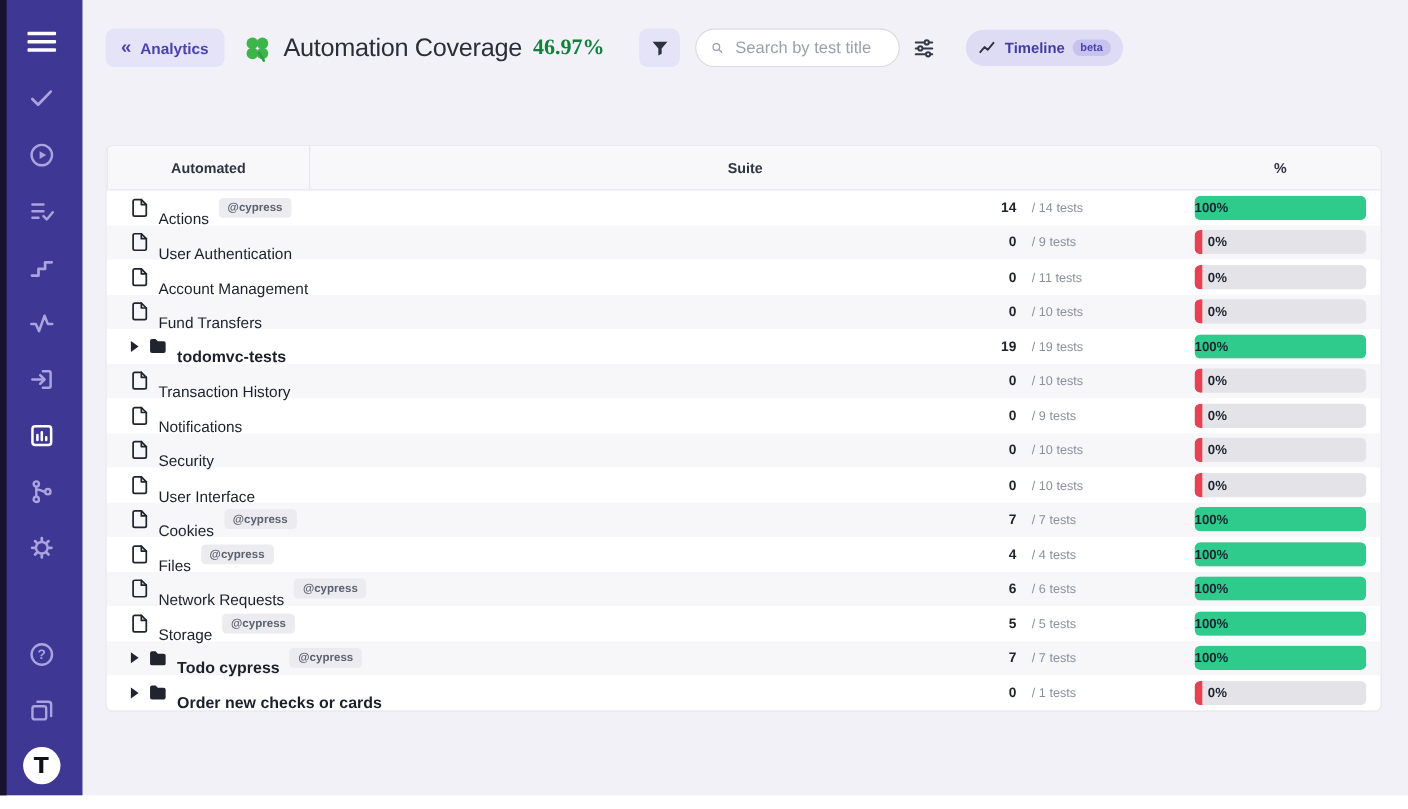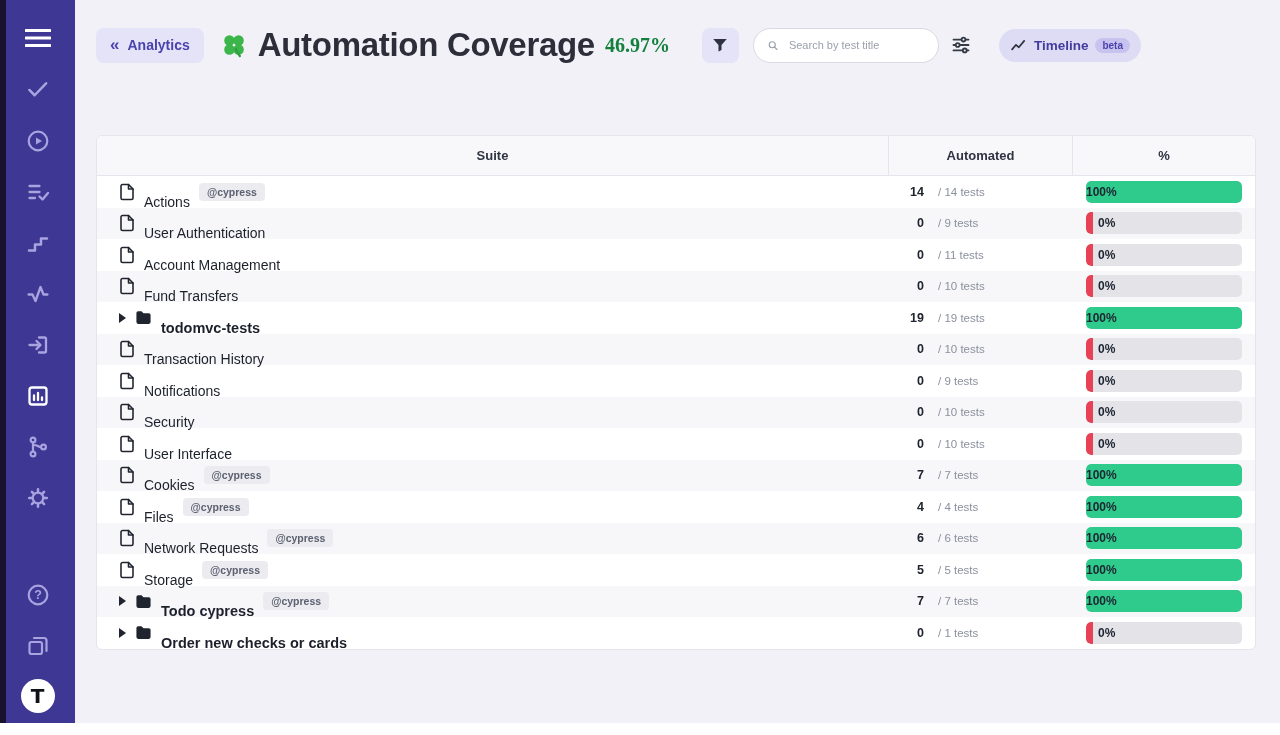--- a/index.html
+++ b/index.html
@@ -34,32 +34,32 @@
 
   
   .main { flex:1; background:#f1f1f7; display:flex; flex-direction:column; }
   .topbar { display:flex; align-items:center; padding:26px 24px 0 21px; }
   .btn-back {
     display:flex; align-items:center; gap:8px; background:#e4e3f7; color:#4a43ad;
     border-radius:8px; height:35px; padding:0 14px; font-weight:700; font-size:14px; cursor:pointer;
   }
   .btn-back .chev { font-size:17px; font-weight:700; line-height:1; margin-top:-2px; }
   .title-wrap { display:flex; align-items:center; gap:10px; margin-left:16px; }
-  .page-title { font-size:33px; font-weight:700; color:#2e2e3a; letter-spacing:-0.3px; }
+  .page-title { font-size:23px; font-weight:400; color:#2e2e3a; letter-spacing:-0.3px; }
   .page-title-pct { font-size:20px; font-weight:700; color:#15803d;font-family:Liberation Serif, serif; }
   .btn-filter {
     width:37px; height:35px; background:#e4e3f7; border-radius:8px;
     display:flex; align-items:center; justify-content:center; margin-left:32px; cursor:pointer;
   }
   .search {
     display:flex; align-items:center; gap:8px; background:#ffffff;
     border:1px solid #d9d9e3; border-radius:18px; height:35px; padding:0 13px;
     width:186px; margin-left:14px;
   }
-  .search input { border:none; outline:none; font-size:11px; color:#333; width:138px; background:transparent; font-family:"Liberation Sans", sans-serif; }
+  .search input { border:none; outline:none; font-size:15px; color:#333; width:138px; background:transparent; font-family:"Liberation Sans", sans-serif; }
   .search input::placeholder { color:#9aa0ac; }
   .sliders-btn { margin-left:12px; display:flex; align-items:center; cursor:pointer; color:#343a46; }
   .btn-timeline {
     display:flex; align-items:center; gap:7px; background:#dedcf5; border-radius:17px;
     height:33px; padding:0 11px; color:#433c9f; font-weight:700; font-size:13.5px;
     margin-left:28px; cursor:pointer;
   }
   .beta-badge { background:#c7c3ee; border-radius:9px; font-size:10px; padding:2px 7px; font-weight:600; color:#4a43ad; }
 
   
@@ -236,22 +236,22 @@
         <svg width="17" height="17" viewBox="0 0 24 24" fill="none" stroke="#2c3240" stroke-width="2.4" stroke-linecap="round" stroke-linejoin="round">
             <path d="M3 17.5l5.5-6.5 4 3.5L20 5.5"></path>
           </svg>
         <span>Timeline</span>
         <span class="beta-badge">beta</span>
       </div>
     </div>
 
     <div class="card">
       <div class="thead">
+        <div class="th th-automated">Automated</div>
         <div class="th th-suite">Suite</div>
-        <div class="th th-automated">Automated</div>
         <div class="th th-pct">%</div>
       </div>
       <div>
           <div class="row">
     <div class="cell-suite">
 
       <span class="suite-icon">
         <svg width="16" height="18" viewBox="0 0 20 24" fill="none" stroke="#20242e" stroke-width="2.1" stroke-linecap="round" stroke-linejoin="round">
                   <path d="M12 2H4a2 2 0 0 0-2 2v16a2 2 0 0 0 2 2h12a2 2 0 0 0 2-2V8z"></path>
                   <path d="M12 2v6h6"></path>

